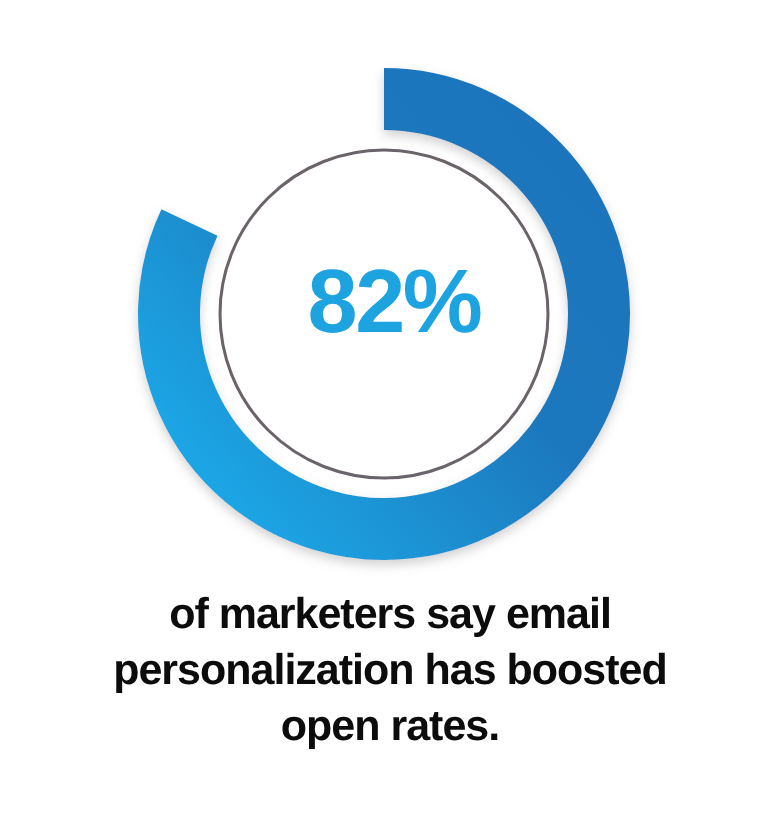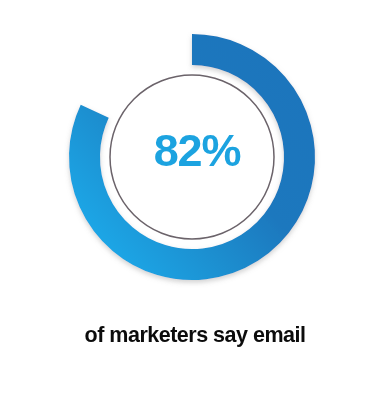--- a/index.html
+++ b/index.html
@@ -67,21 +67,20 @@
     font-family: "Liberation Sans", "DejaVu Sans", sans-serif;
     font-size: 21.5px;
     font-weight: 700;
     line-height: 28px;
     letter-spacing: -0.5px;
     color: #0c0c0c;
   }
   .caption-line {
     display: block;
     white-space: nowrap;
-    margin-top: 28px;
   }
 </style>
 </head>
 <body>
 
 <div id="infographic">
 
   <div class="chart-wrap">
     <svg class="chart-svg" width="390" height="290" viewBox="0 0 390 290" aria-hidden="true">
       <defs>
@@ -99,15 +98,17 @@
       <path filter="url(#softDrop)" d="M 192.00 49.50 A 107.5 107.5 0 1 1 94.73 111.23" fill="none" stroke="url(#arcGrad)" stroke-width="31" stroke-linecap="butt"></path>
 
       <circle cx="192" cy="157" r="82" fill="none" stroke="#6B636A" stroke-width="1.5"></circle>
     </svg>
 
     <div class="pct-label" style="color: rgb(28, 163, 224);">82%</div>
   </div>
 
   <div class="caption">
     <span class="caption-line">of marketers say email</span>
+    <span class="caption-line">personalization has boosted</span>
+    <span class="caption-line">open rates.</span>
   </div>
 
 </div>
 
 </body></html>

